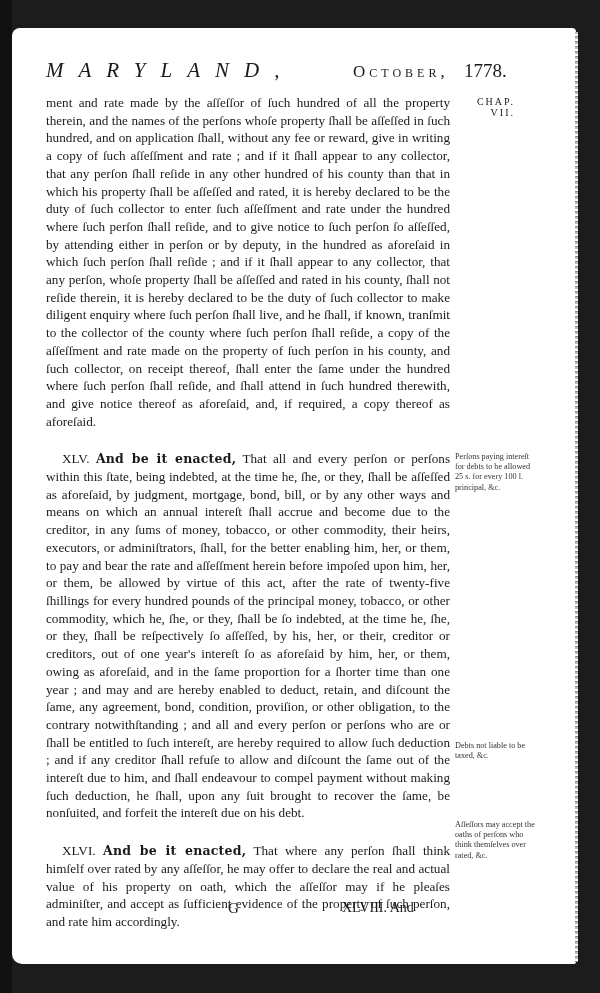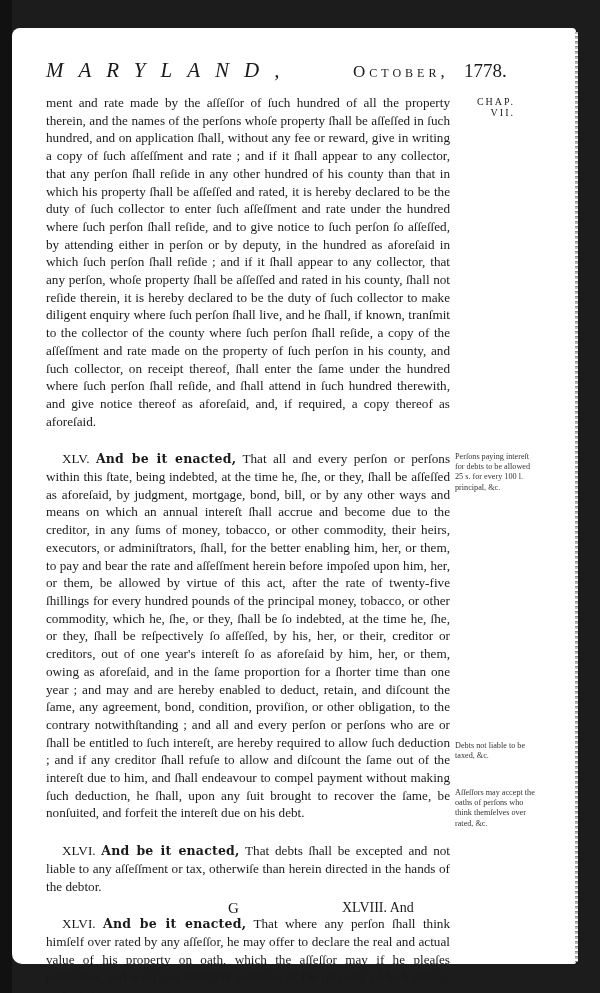--- a/index.html
+++ b/index.html
@@ -92,31 +92,26 @@
 
 <div class="body-col">
   <p>ment and rate made by the aſſeſſor of ſuch hundred of all the property therein, and the names of the perſons whoſe property ſhall be aſſeſſed in ſuch hundred, and on application ſhall, without any fee or reward, give in writing a copy of ſuch aſſeſſment and rate ; and if it ſhall appear to any collector, that any perſon ſhall reſide in any other hundred of his county than that in which his property ſhall be aſſeſſed and rated, it is hereby declared to be the duty of ſuch collector to enter ſuch aſſeſſment and rate under the hundred where ſuch perſon ſhall reſide, and to give notice to ſuch perſon ſo aſſeſſed, by attending either in perſon or by deputy, in the hundred as aforeſaid in which ſuch perſon ſhall reſide ; and if it ſhall appear to any collector, that any perſon, whoſe property ſhall be aſſeſſed and rated in his county, ſhall not reſide therein, it is hereby declared to be the duty of ſuch collector to make diligent enquiry where ſuch perſon ſhall live, and he ſhall, if known, tranſmit to the collector of the county where ſuch perſon ſhall reſide, a copy of the aſſeſſment and rate made on the property of ſuch perſon in his county, and ſuch collector, on receipt thereof, ſhall enter the ſame under the hundred where ſuch perſon ſhall reſide, and ſhall attend in ſuch hundred therewith, and give notice thereof as aforeſaid, and, if required, a copy thereof as aforeſaid.</p>
 
   <p class="sec first-after">
     <span>XLV.</span>
     <span class="blackletter">And be it enacted,</span>
     <span>That all and every perſon or perſons within this ſtate, being indebted, at the time he, ſhe, or they, ſhall be aſſeſſed as aforeſaid, by judgment, mortgage, bond, bill, or by any other ways and means on which an annual intereſt ſhall accrue and become due to the creditor, in any ſums of money, tobacco, or other commodity, their heirs, executors, or adminiſtrators, ſhall, for the better enabling him, her, or them, to pay and bear the rate and aſſeſſment herein before impoſed upon him, her, or them, be allowed by virtue of this act, after the rate of twenty-five ſhillings for every hundred pounds of the principal money, tobacco, or other commodity, which he, ſhe, or they, ſhall be ſo indebted, at the time he, ſhe, or they, ſhall be reſpectively ſo aſſeſſed, by his, her, or their, creditor or creditors, out of one year's intereſt ſo as aforeſaid by him, her, or them, owing as aforeſaid, and in the ſame proportion for a ſhorter time than one year ; and may and are hereby enabled to deduct, retain, and diſcount the ſame, any agreement, bond, condition, proviſion, or other obligation, to the contrary notwithſtanding ; and all and every perſon or perſons who are or ſhall be entitled to ſuch intereſt, are hereby required to allow ſuch deduction ; and if any creditor ſhall refuſe to allow and diſcount the ſame out of the intereſt due to him, and ſhall endeavour to compel payment without making ſuch deduction, he ſhall, upon any ſuit brought to recover the ſame, be nonſuited, and forfeit the intereſt due on his debt.</span>
   </p>
 
-  <p class="sec">
-    <span>XLVI.</span>
-    <span class="blackletter">And be it enacted,</span>
-    <span>That debts ſhall be excepted and not liable to any aſſeſſment or tax, otherwiſe than herein directed in the hands of the debtor.</span>
-  </p>
 
   <p class="sec">
     <span>XLVI.</span>
     <span class="blackletter">And be it enacted,</span>
     <span>That where any perſon ſhall think himſelf over rated by any aſſeſſor, he may offer to declare the real and actual value of his property on oath, which the aſſeſſor may if he pleaſes adminiſter, and accept as ſufficient evidence of the property of ſuch perſon, and rate him accordingly.</span>
   </p>
 </div>
 
 <div class="margin-note" style="top:412px;margin-top:40px;">Perſons paying intereſt for debts to be allowed 25 s. for every 100 l. principal, &amp;c.</div>
 <div class="margin-note" style="top:741px;">Debts not liable to be taxed, &amp;c.</div>
-<div class="margin-note" style="top:788px;">Aſſeſſors may accept the oaths of perſons who think themſelves over rated, &amp;c.</div>
+<div class="margin-note" style="top:820px;">Aſſeſſors may accept the oaths of perſons who think themſelves over rated, &amp;c.</div>
 
 <div class="footer-sig">G</div>
 <div class="footer-catch">XLVIII. And</div>
 
 </body></html>

